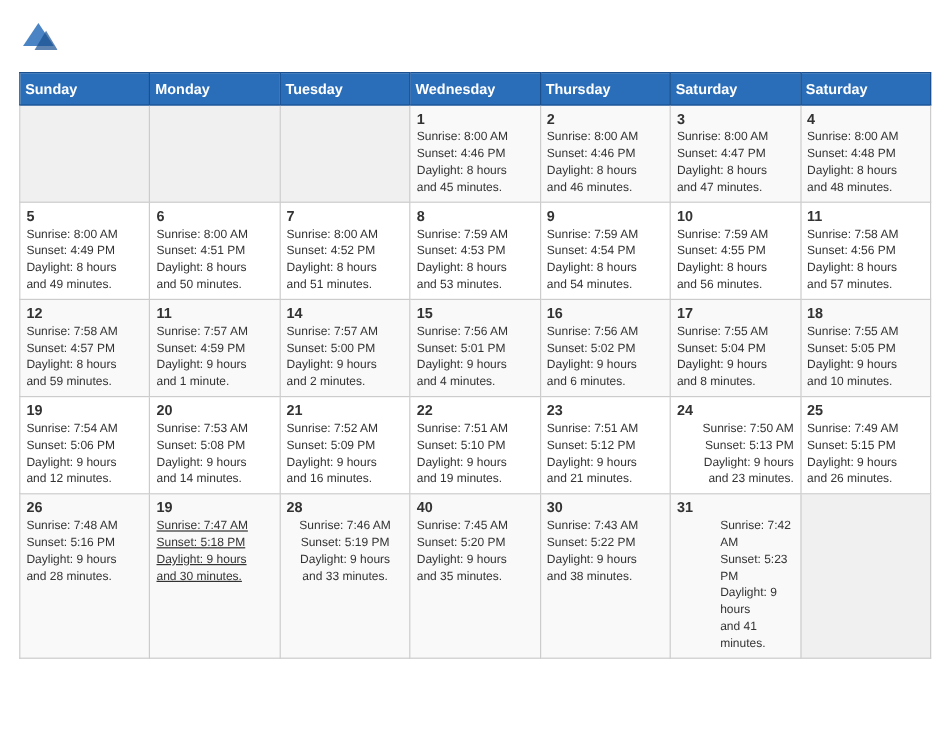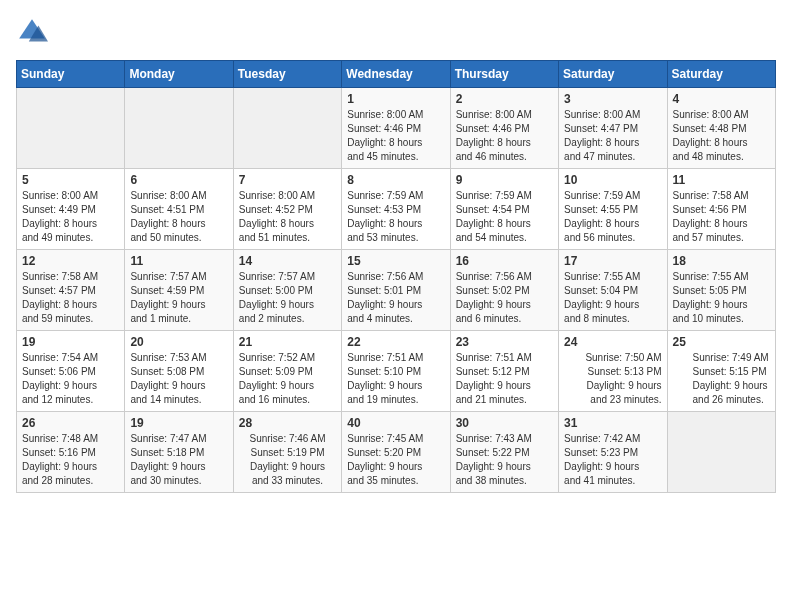--- a/index.html
+++ b/index.html
@@ -304,37 +304,37 @@
         </td>
         <td>
           <div class="day-number">24</div>
           <div class="day-info" style="white-space: pre-line; text-align: right;">Sunrise: 7:50 AM
 Sunset: 5:13 PM
 Daylight: 9 hours
 and 23 minutes.</div>
         </td>
         <td>
           <div class="day-number">25</div>
-          <div class="day-info" style="white-space: pre-line; margin-left: 20px;">Sunrise: 7:49 AM
+          <div class="day-info" style="white-space: pre-line;">Sunrise: 7:49 AM
 Sunset: 5:15 PM
 Daylight: 9 hours
 and 26 minutes.</div>
         </td>
       </tr>
       <tr>
         <td>
           <div class="day-number">26</div>
           <div class="day-info" style="white-space: pre-line;">Sunrise: 7:48 AM
 Sunset: 5:16 PM
 Daylight: 9 hours
 and 28 minutes.</div>
         </td>
         <td>
           <div class="day-number">19</div>
-          <div class="day-info" style="white-space: pre-line;">Sunrise: 7:47 AM
+          <div class="day-info" style="white-space: pre-line; text-decoration: underline;">Sunrise: 7:47 AM
 Sunset: 5:18 PM
 Daylight: 9 hours
 and 30 minutes.</div>
         </td>
         <td>
           <div class="day-number">28</div>
           <div class="day-info" style="white-space: pre-line; text-align: center;">Sunrise: 7:46 AM
 Sunset: 5:19 PM
 Daylight: 9 hours
 and 33 minutes.</div>
@@ -348,21 +348,21 @@
         </td>
         <td>
           <div class="day-number">30</div>
           <div class="day-info" style="white-space: pre-line;">Sunrise: 7:43 AM
 Sunset: 5:22 PM
 Daylight: 9 hours
 and 38 minutes.</div>
         </td>
         <td>
           <div class="day-number">31</div>
-          <div class="day-info" style="white-space: pre-line;">Sunrise: 7:42 AM
+          <div class="day-info" style="white-space: pre-line; margin-left: 36px;">Sunrise: 7:42 AM
 Sunset: 5:23 PM
 Daylight: 9 hours
 and 41 minutes.</div>
         </td>
         <td class="empty-cell"></td>
       </tr>
     </tbody>
 </table>
 
 </body></html>

